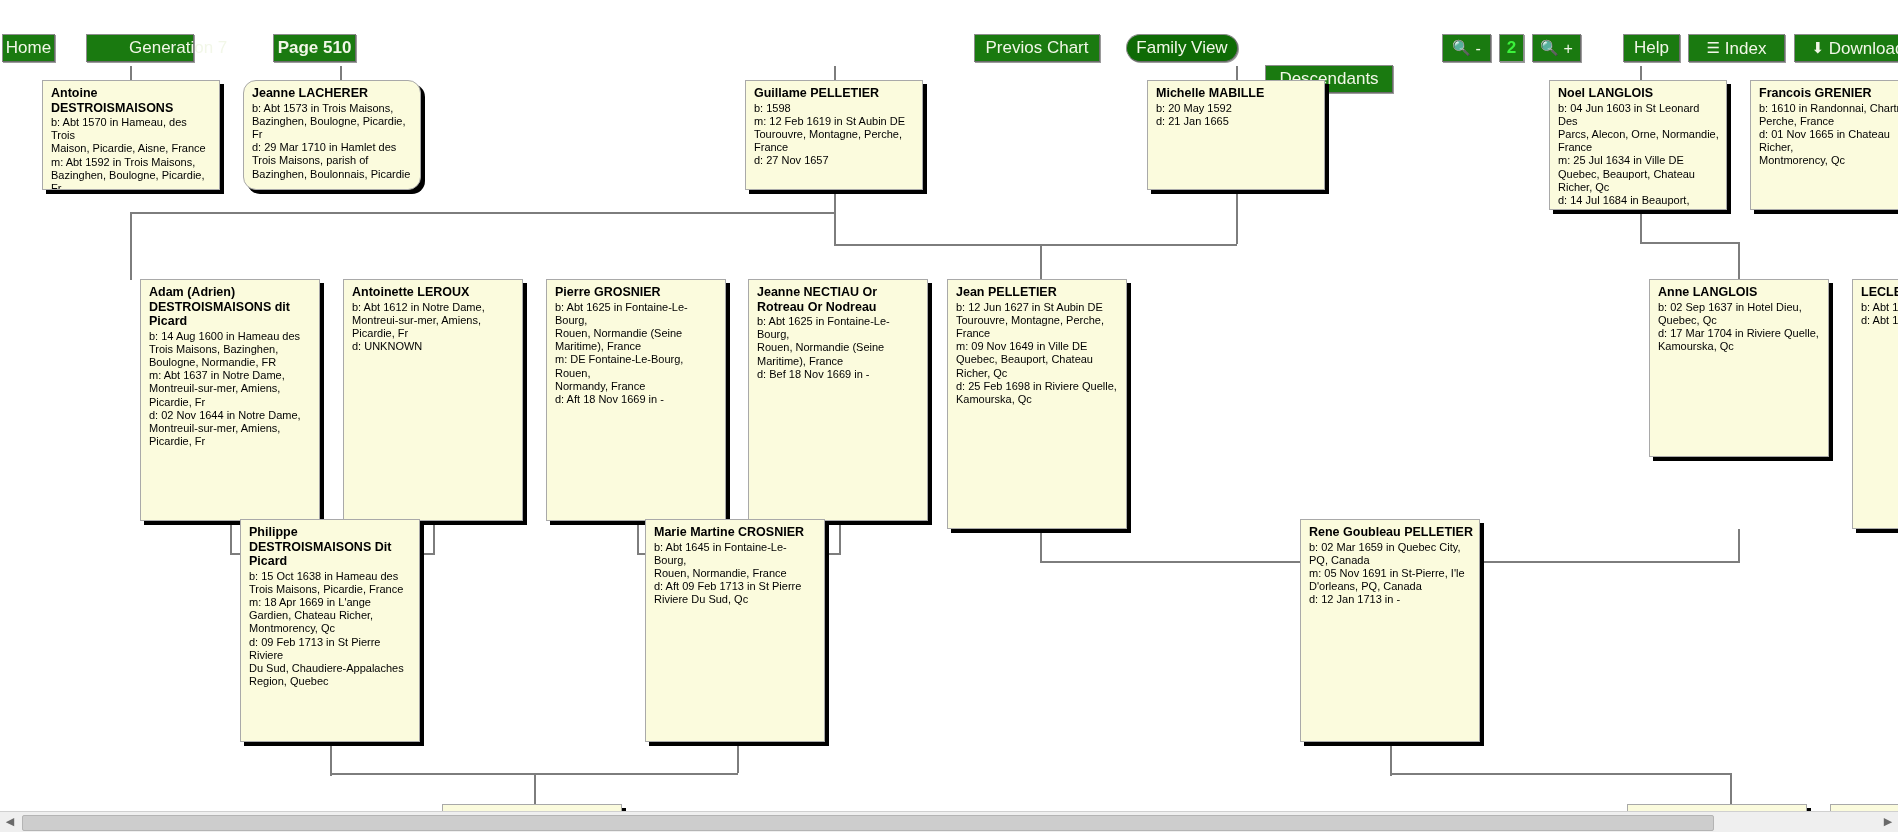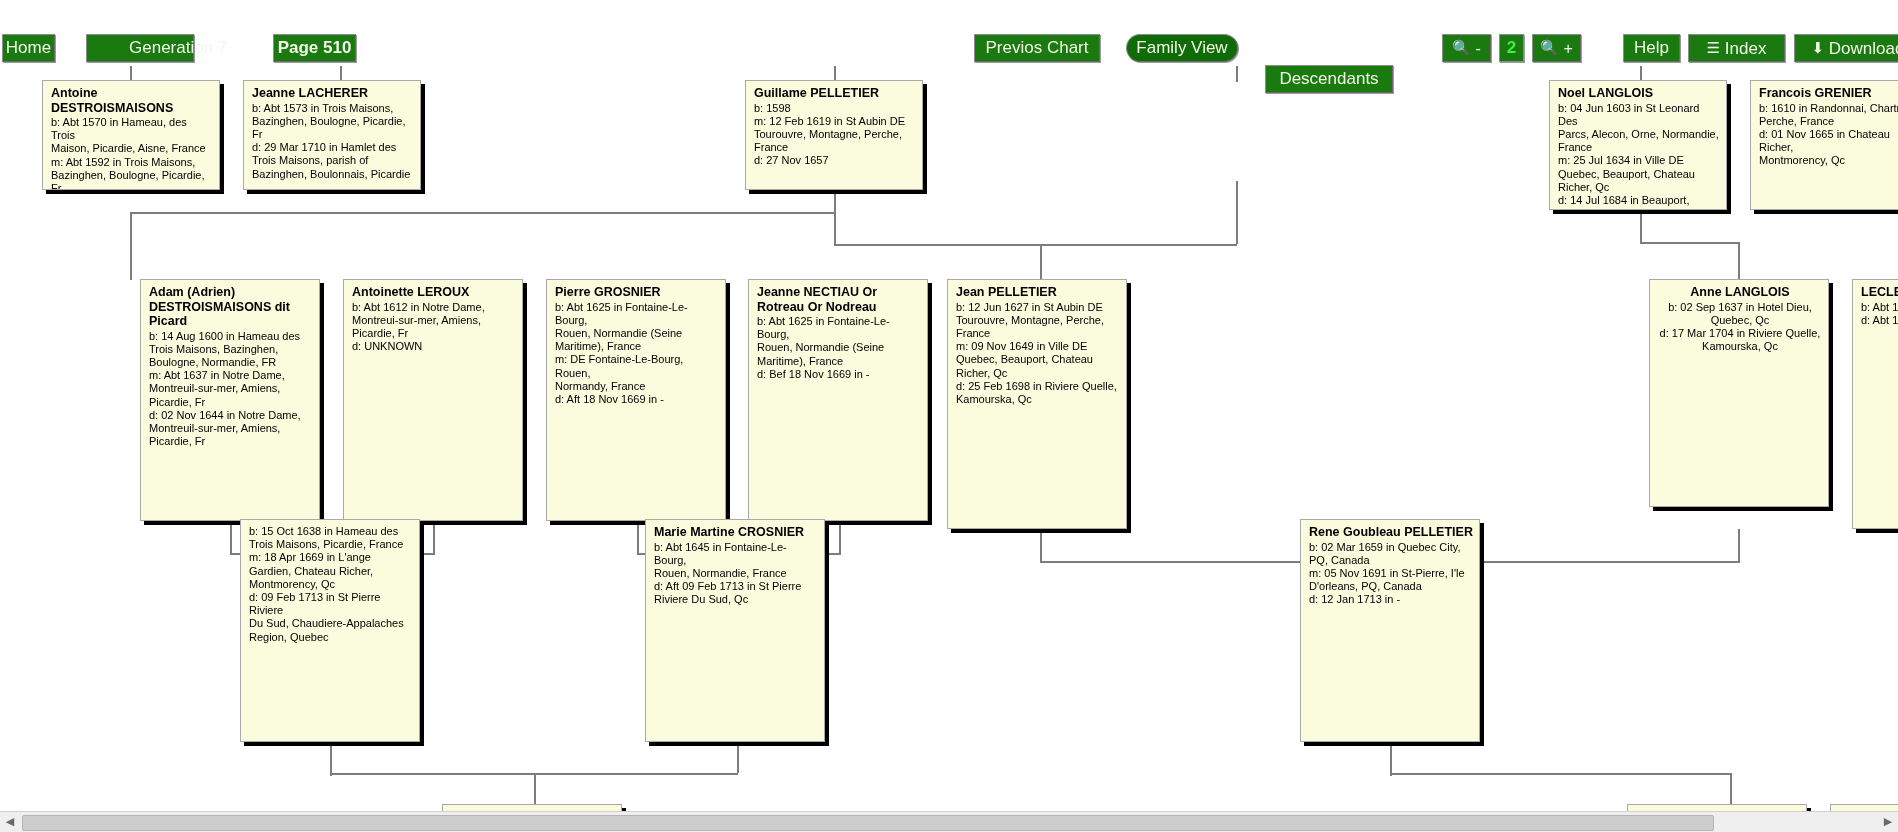--- a/index.html
+++ b/index.html
@@ -235,38 +235,43 @@
 
     <div class="pbox" style="left:42px; top:14px; width:178px; height:110px;">
       <div class="pname">Antoine DESTROISMAISONS</div>
       <div class="pline">b: Abt 1570 in Hameau, des Trois</div>
       <div class="pline">Maison, Picardie, Aisne, France</div>
       <div class="pline">m: Abt 1592 in Trois Maisons,</div>
       <div class="pline">Bazinghen, Boulogne, Picardie, Fr</div>
 
     </div>
 
-    <div class="pbox" style="left:243px; top:14px; width:178px; height:110px;">
+    <div class="pbox" style="left:243px; top:14px; width:178px; height:110px;border-radius:13px;">
       <div class="pname">Jeanne LACHERER</div>
       <div class="pline">b: Abt 1573 in Trois Maisons,</div>
       <div class="pline">Bazinghen, Boulogne, Picardie, Fr</div>
       <div class="pline">d: 29 Mar 1710 in Hamlet des</div>
       <div class="pline">Trois Maisons, parish of</div>
       <div class="pline">Bazinghen, Boulonnais, Picardie</div>
     </div>
 
     <div class="pbox" style="left:745px; top:14px; width:178px; height:110px;">
       <div class="pname">Guillame PELLETIER</div>
       <div class="pline">b: 1598</div>
       <div class="pline">m: 12 Feb 1619 in St Aubin DE</div>
       <div class="pline">Tourouvre, Montagne, Perche,</div>
       <div class="pline">France</div>
       <div class="pline">d: 27 Nov 1657</div>
     </div>
 
+    <div class="pbox" style="left:1147px; top:14px; width:178px; height:110px;">
+      <div class="pname">Michelle MABILLE</div>
+      <div class="pline">b: 20 May 1592</div>
+      <div class="pline">d: 21 Jan 1665</div>
+    </div>
 
     <div class="pbox" style="left:1549px; top:14px; width:178px; height:130px;">
       <div class="pname">Noel LANGLOIS</div>
       <div class="pline">b: 04 Jun 1603 in St Leonard Des</div>
       <div class="pline">Parcs, Alecon, Orne, Normandie,</div>
       <div class="pline">France</div>
       <div class="pline">m: 25 Jul 1634 in Ville DE</div>
       <div class="pline">Quebec, Beauport, Chateau</div>
       <div class="pline">Richer, Qc</div>
       <div class="pline">d: 14 Jul 1684 in Beauport,</div>
@@ -325,35 +330,36 @@
       <div class="pline">b: 12 Jun 1627 in St Aubin DE</div>
       <div class="pline">Tourouvre, Montagne, Perche,</div>
       <div class="pline">France</div>
       <div class="pline">m: 09 Nov 1649 in Ville DE</div>
       <div class="pline">Quebec, Beauport, Chateau</div>
       <div class="pline">Richer, Qc</div>
       <div class="pline">d: 25 Feb 1698 in Riviere Quelle,</div>
       <div class="pline">Kamourska, Qc</div>
     </div>
 
-    <div class="pbox" style="left:1649px; top:213px; width:180px; height:228px;text-align:center;">
+    <div class="pbox" style="left:1649px; top:213px; width:180px; height:178px;">
       <div class="pname">Anne LANGLOIS</div>
       <div class="pline">b: 02 Sep 1637 in Hotel Dieu,</div>
       <div class="pline">Quebec, Qc</div>
       <div class="pline">d: 17 Mar 1704 in Riviere Quelle,</div>
       <div class="pline">Kamourska, Qc</div>
     </div>
 
     <div class="pbox" style="left:1852px; top:213px; width:180px; height:250px;">
       <div class="pname">LECLER</div>
       <div class="pline">b: Abt 163</div>
       <div class="pline">d: Abt 165</div>
     </div>
 
     <div class="pbox" style="left:240px; top:453px; width:180px; height:223px;">
+      <div class="pname">Philippe DESTROISMAISONS Dit Picard</div>
       <div class="pline">b: 15 Oct 1638 in Hameau des</div>
       <div class="pline">Trois Maisons, Picardie, France</div>
       <div class="pline">m: 18 Apr 1669 in L'ange</div>
       <div class="pline">Gardien, Chateau Richer,</div>
       <div class="pline">Montmorency, Qc</div>
       <div class="pline">d: 09 Feb 1713 in St Pierre Riviere</div>
       <div class="pline">Du Sud, Chaudiere-Appalaches</div>
       <div class="pline">Region, Quebec</div>
     </div>
 

